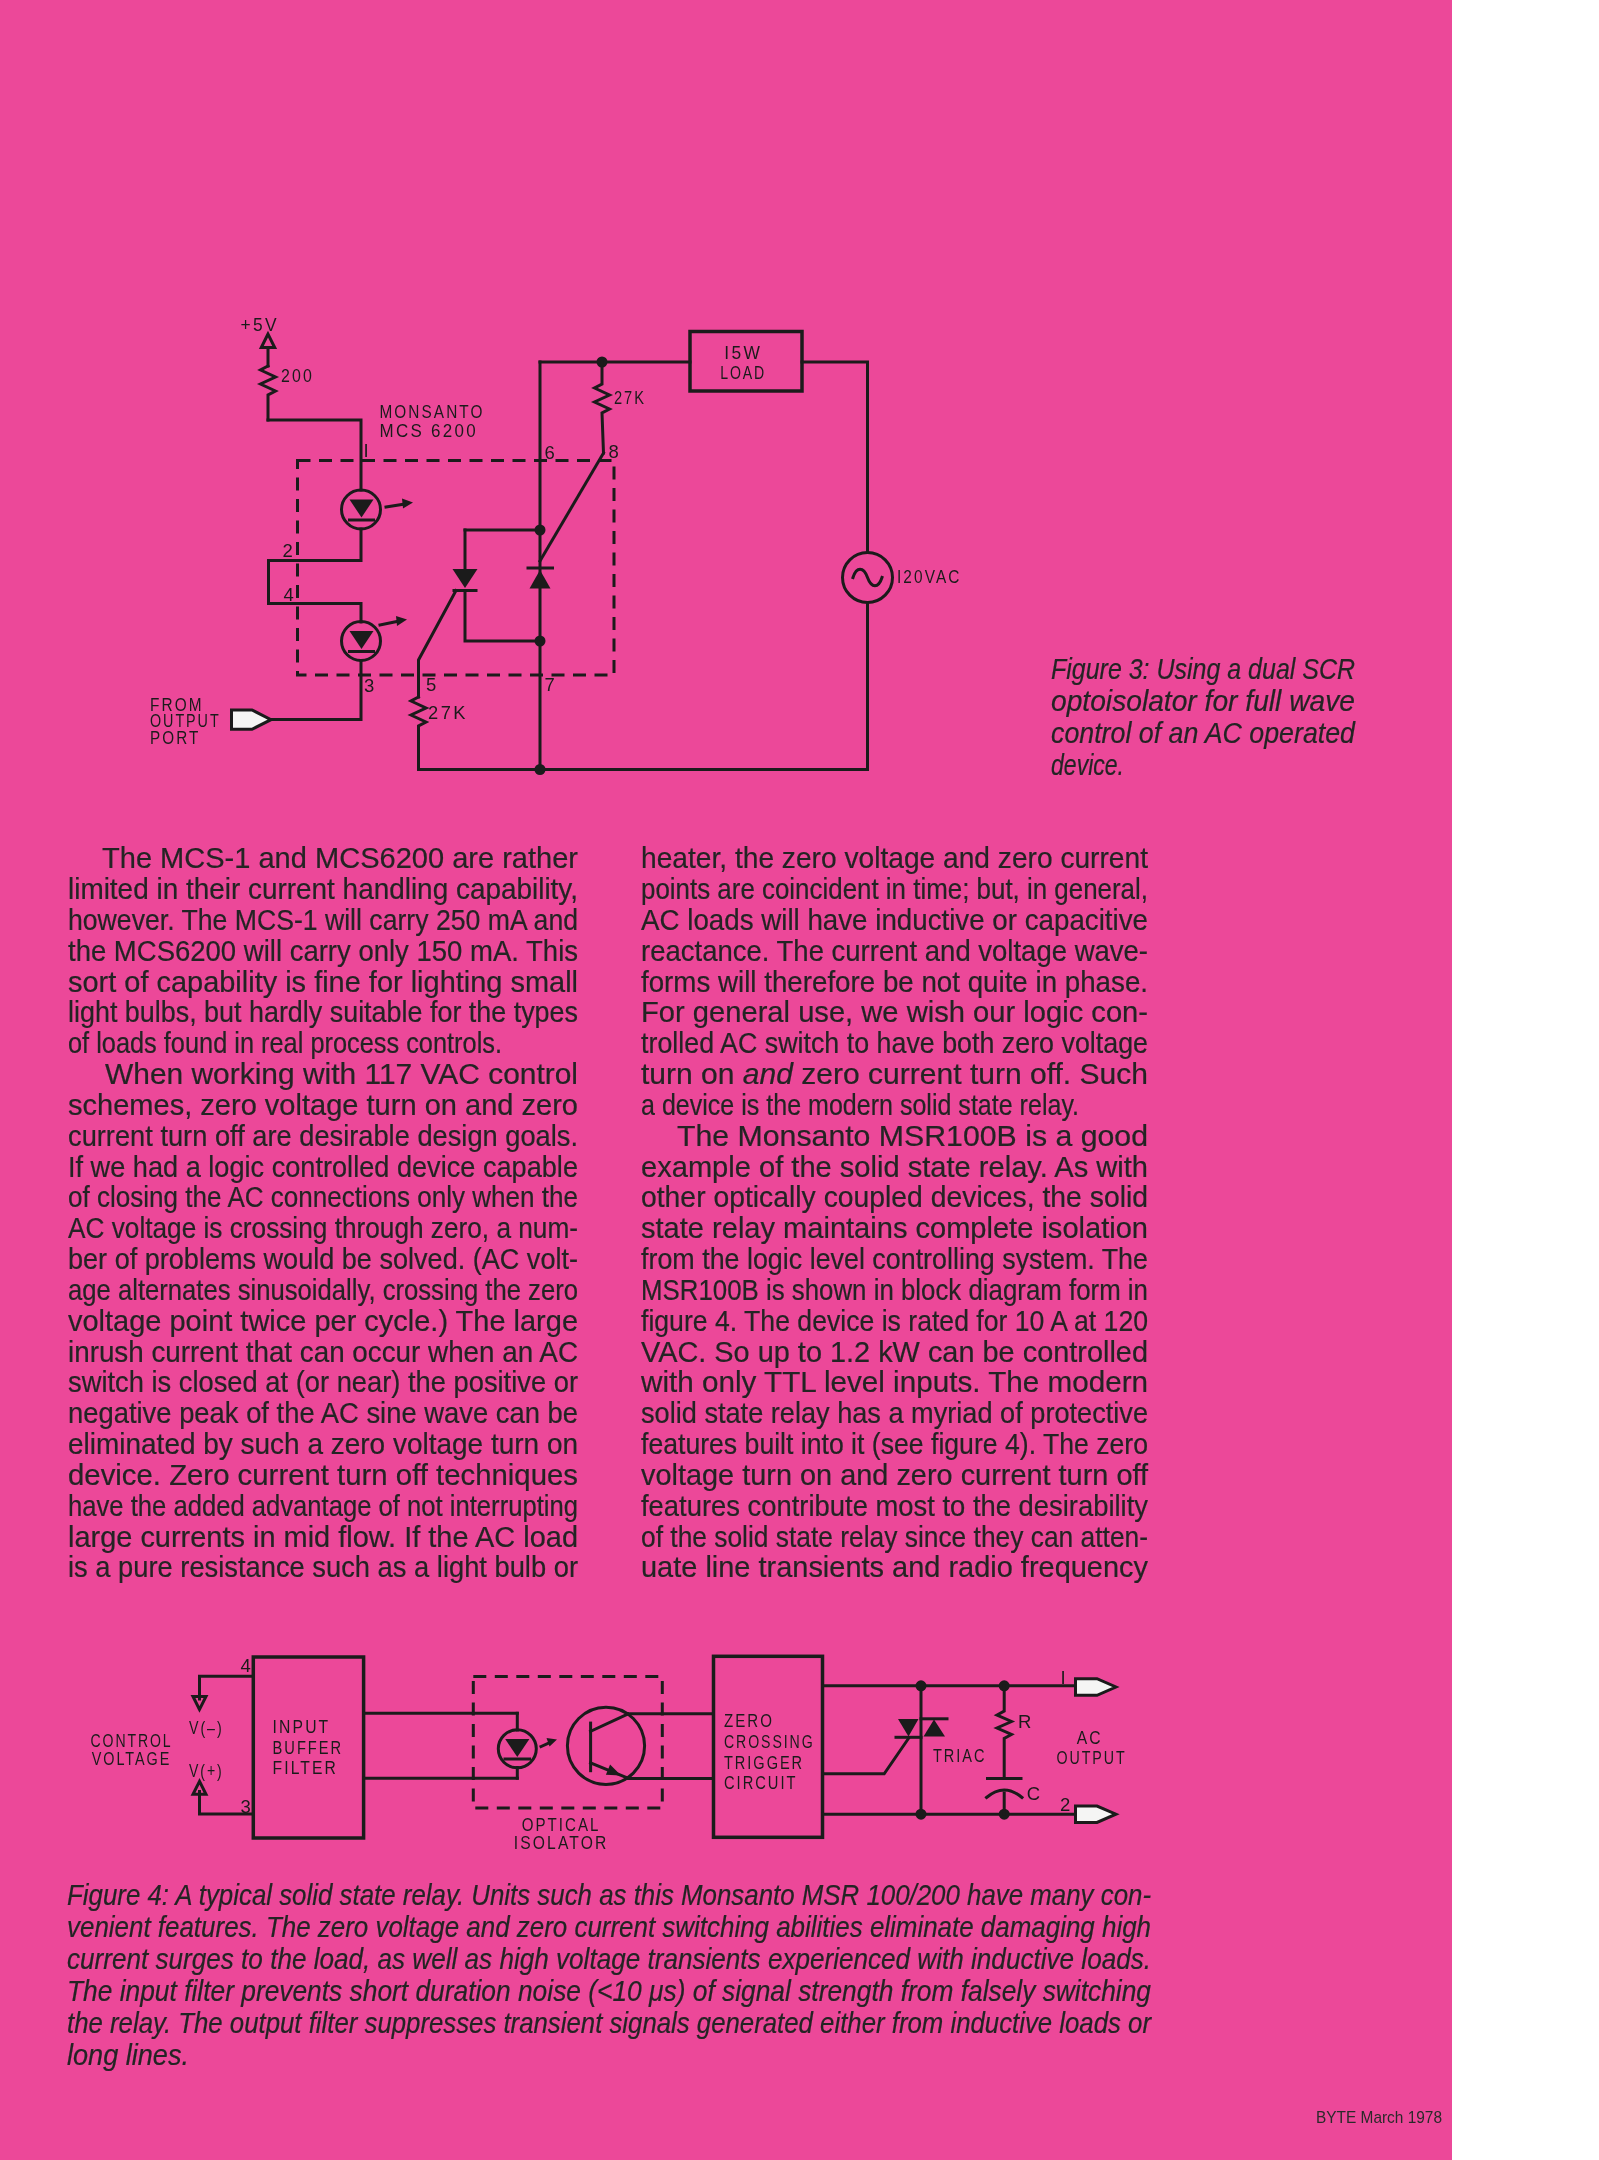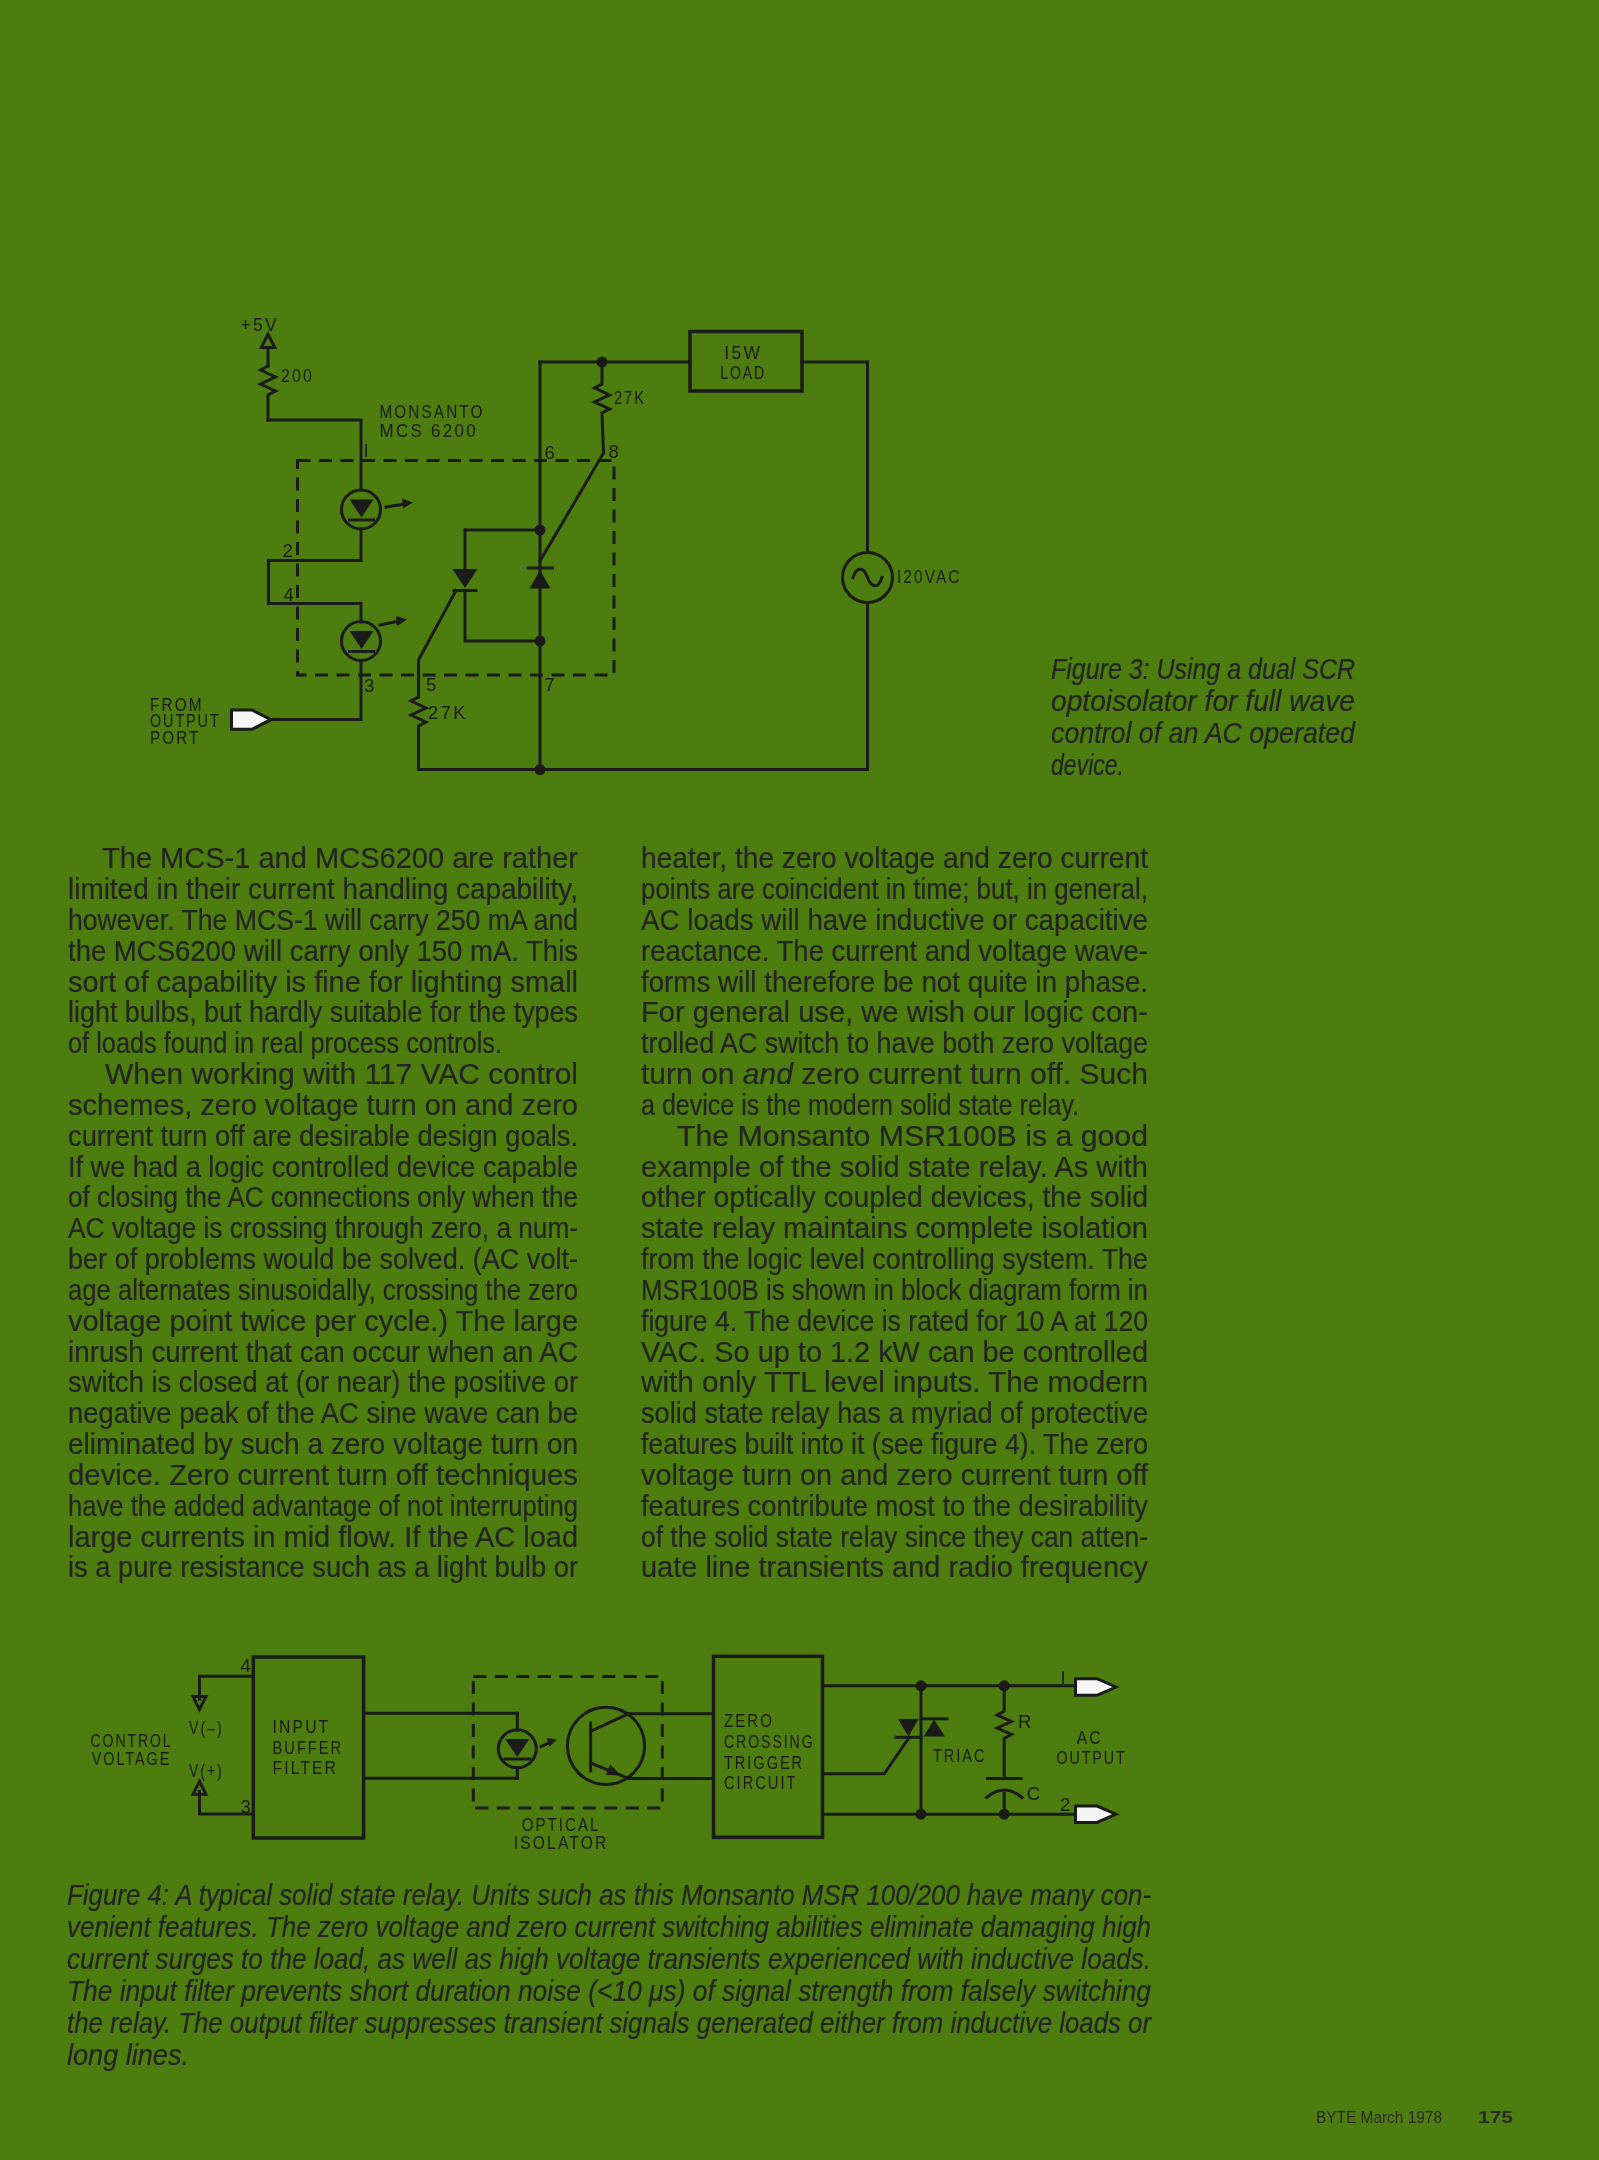--- a/index.html
+++ b/index.html
@@ -1,16 +1,16 @@
 <!DOCTYPE html>
 <html><head>
 <meta charset="utf-8">
 <style>
 html,body{margin:0;padding:0;}
-.page{position:relative;width:1599px;height:2160px;background:#4d7c0f;overflow:hidden;}
+.page{position:relative;width:1452px;height:2160px;background:#ec4899;overflow:hidden;}
 svg{position:absolute;left:0;top:0;display:block;}
 .w{stroke:#1b1b1b;stroke-width:3;fill:none;stroke-linecap:square;stroke-linejoin:miter;}
 .wd{stroke:#1b1b1b;stroke-width:3;fill:none;stroke-dasharray:13 8.5;stroke-linecap:butt;}
 .bx{stroke:#1b1b1b;stroke-width:3.5;fill:none;}
 .f{fill:#1b1b1b;stroke:none;}
 .t{font-family:"Liberation Sans",sans-serif;font-size:18.5px;letter-spacing:2.5px;fill:#1b1b1b;}
 .b{font-family:"Liberation Sans",sans-serif;font-size:29px;fill:#242424;stroke:#242424;stroke-width:0.2;}
 .i{font-family:"Liberation Sans",sans-serif;font-size:29px;font-style:italic;fill:#242424;stroke:#242424;stroke-width:0.2;}
 .ft{font-family:"Liberation Sans",sans-serif;font-size:17px;fill:#2a2a2a;}
 </style>

